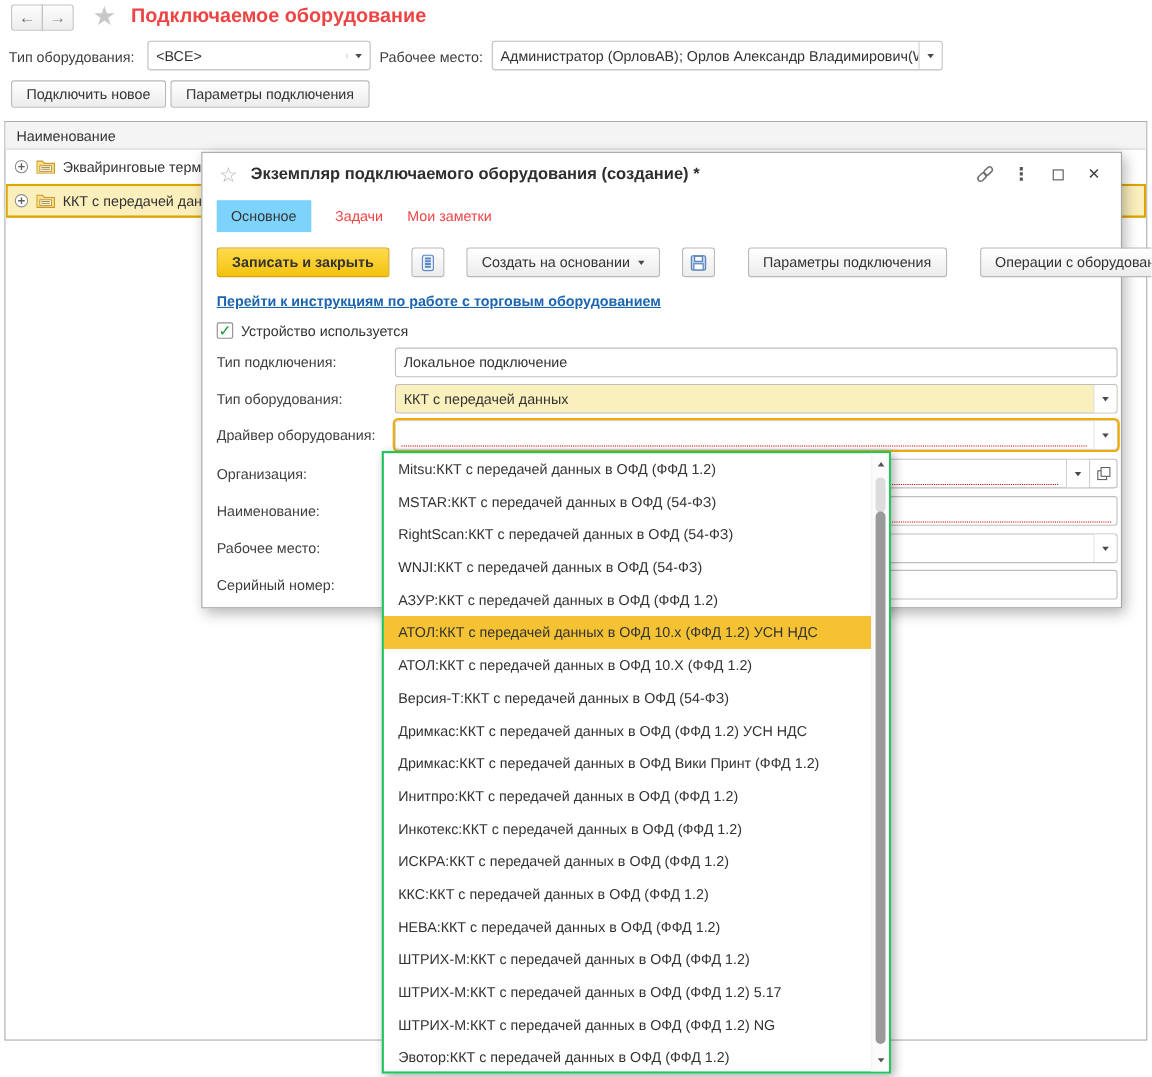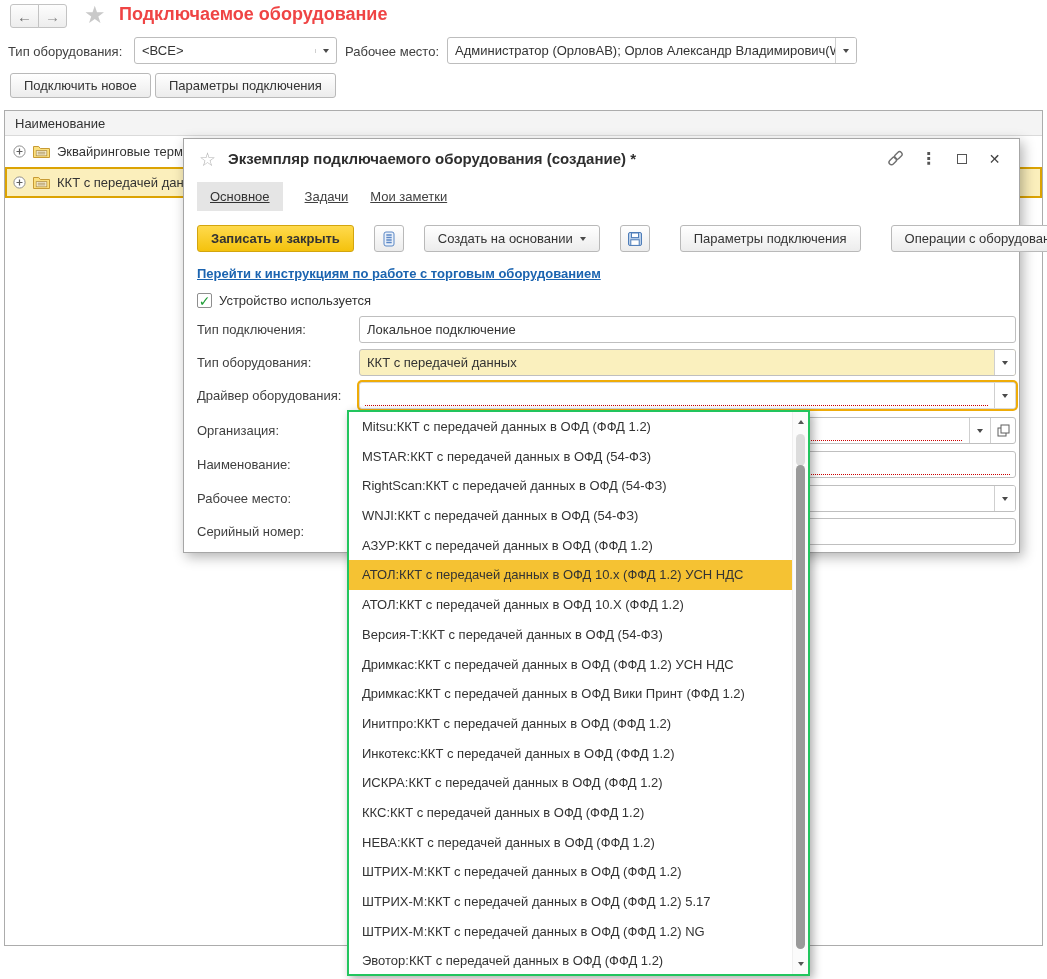--- a/index.html
+++ b/index.html
@@ -47,22 +47,22 @@
             border:1px solid #A6A6A6; box-shadow:3px 4px 12px rgba(0,0,0,.3); z-index:10; }
   .dlg-star { position:absolute; left:15px; top:9px; font-size:19px; color:#B3B3B3; }
   .dlg-title { position:absolute; left:44px; top:11px; font-size:15px; font-weight:bold; color:#2E2E2E; white-space:nowrap; }
   .dlg-icons { position:absolute; right:16px; top:11px; display:flex; align-items:center; gap:16px; }
   .dlg-ico { width:17px; height:17px; display:flex; align-items:center; justify-content:center; cursor:pointer; color:#555; }
   .more-ico { font-size:16px; font-weight:bold; letter-spacing:0; }
   .maxi-box { width:10px; height:10px; border:1.5px solid #555; }
   .close-ico { font-size:14px; color:#444; }
 
   .tabs { position:absolute; left:13px; top:43px; display:flex; align-items:center; gap:22px; font-size:13px; }
-  .tab-active { background:#e5e5e5; padding:7px 13px; color:#333; cursor:pointer;text-decoration:underline; }
-  .tab-link { color:#404040; text-decoration:underline; cursor:pointer; }
+  .tab-active { background:#7dd3fc; padding:7px 13px; color:#333; cursor:pointer; }
+  .tab-link { color:#ef4444; cursor:pointer; }
 
   .dlg-toolbar { position:absolute; left:13px; top:86px; display:flex; align-items:center; gap:20px; }
   .sp-l { margin-left:10px; }
   .caret { display:inline-block; margin-left:7px; width:0; height:0; border-left:3.5px solid transparent; border-right:3.5px solid transparent; border-top:4px solid #4A4A4A; }
 
   .instr-link { position:absolute; left:13px; top:127px; font-size:13px; font-weight:bold; color:#1B64B0; text-decoration:underline; cursor:pointer; }
 
   .chk-row { position:absolute; left:13px; top:154px; display:flex; align-items:center; gap:7px; font-size:13px; }
   .chk { width:15px; height:15px; border:1px solid #8E8E8E; border-radius:2px; background:#fff; display:flex;
          align-items:center; justify-content:center; font-size:14px; font-weight:bold; color:#1F9D36; cursor:pointer; }

